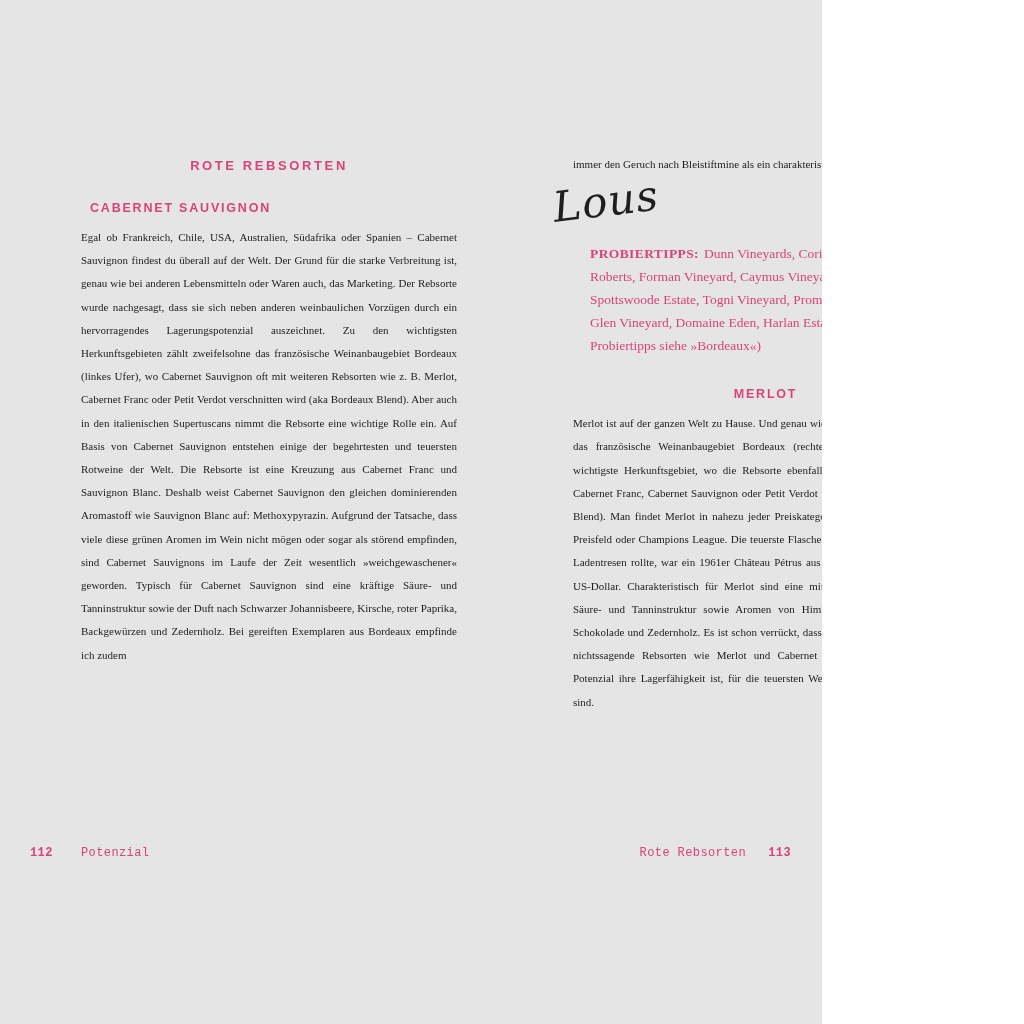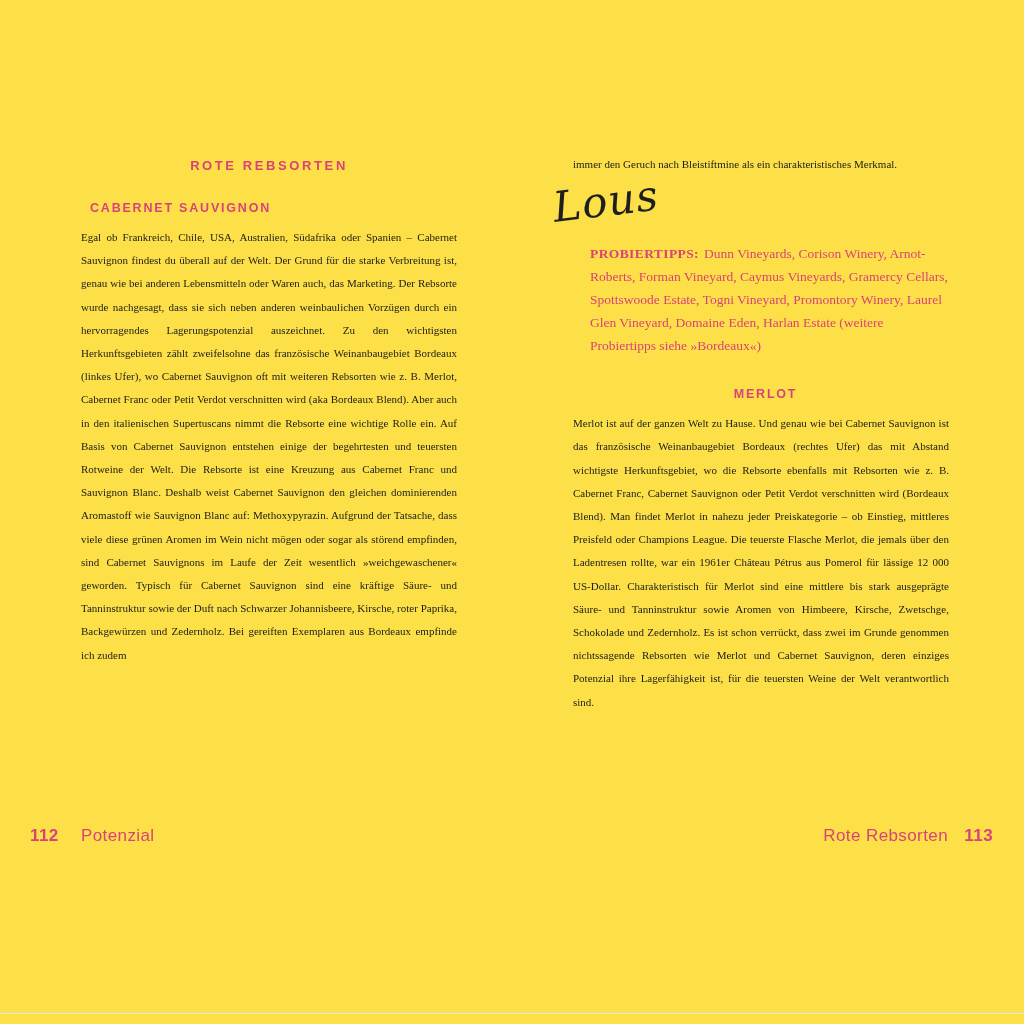--- a/index.html
+++ b/index.html
@@ -1,22 +1,22 @@
 <!DOCTYPE html>
 <html lang="de" style="--accent: #d9427a;"><head>
 <meta charset="utf-8">
 <style>
   :root { --accent: #d9427a; --ink: #1c1c1c; }
   * { box-sizing: border-box; }
   html, body { margin: 0; padding: 0; background: #ffffff; }
   .page {
     position: relative;
-    width: 1024px;
+    width: 822px;
     height: 1024px;
-    background: #fde047;
+    background: #e5e5e5;
     overflow: hidden;
     font-family: "Liberation Serif", serif;
   }
   .col { position: absolute; width: 376px; }
   .col-left  { left: 81px;  top: 158px; }
   .col-right { left: 573px; top: 153px; }
 
   .section-title {
     font-family: "Liberation Sans", sans-serif;
     font-size: 13px;
@@ -67,23 +67,23 @@
     color: var(--accent);
     margin: 0 0 0 17px;
     width: 359px;
     text-align: left;
   }
   .tips-label { font-weight: bold; letter-spacing: 0.4px; margin-right: 5px; }
   .merlot-heading { margin-top: 30px; text-align: center; }
 
   .footer-item {
     position: absolute;
-    top: 826px;
-    font-family: Liberation Sans, sans-serif;
-    font-size: 17px;
+    top: 846px;
+    font-family: Liberation Mono, monospace;
+    font-size: 12px;
     color: var(--accent);
     letter-spacing: 0.4px;
   }
   .page-number { font-weight: bold; }
   .fp-112 { left: 30px; }
   .fl-left { left: 81px; }
   .fl-right { right: 76px; }
   .fp-113 { right: 31px; }
 
   .bottom-edge {

